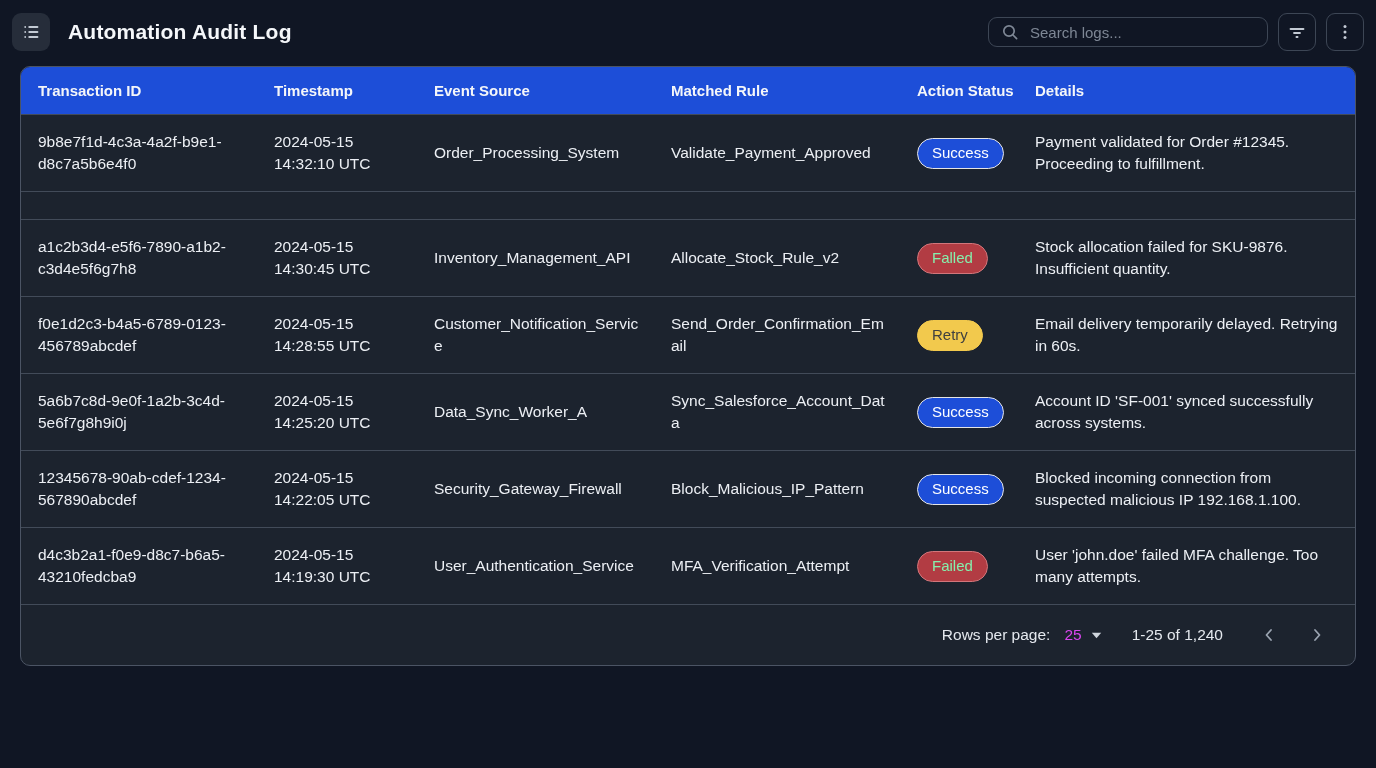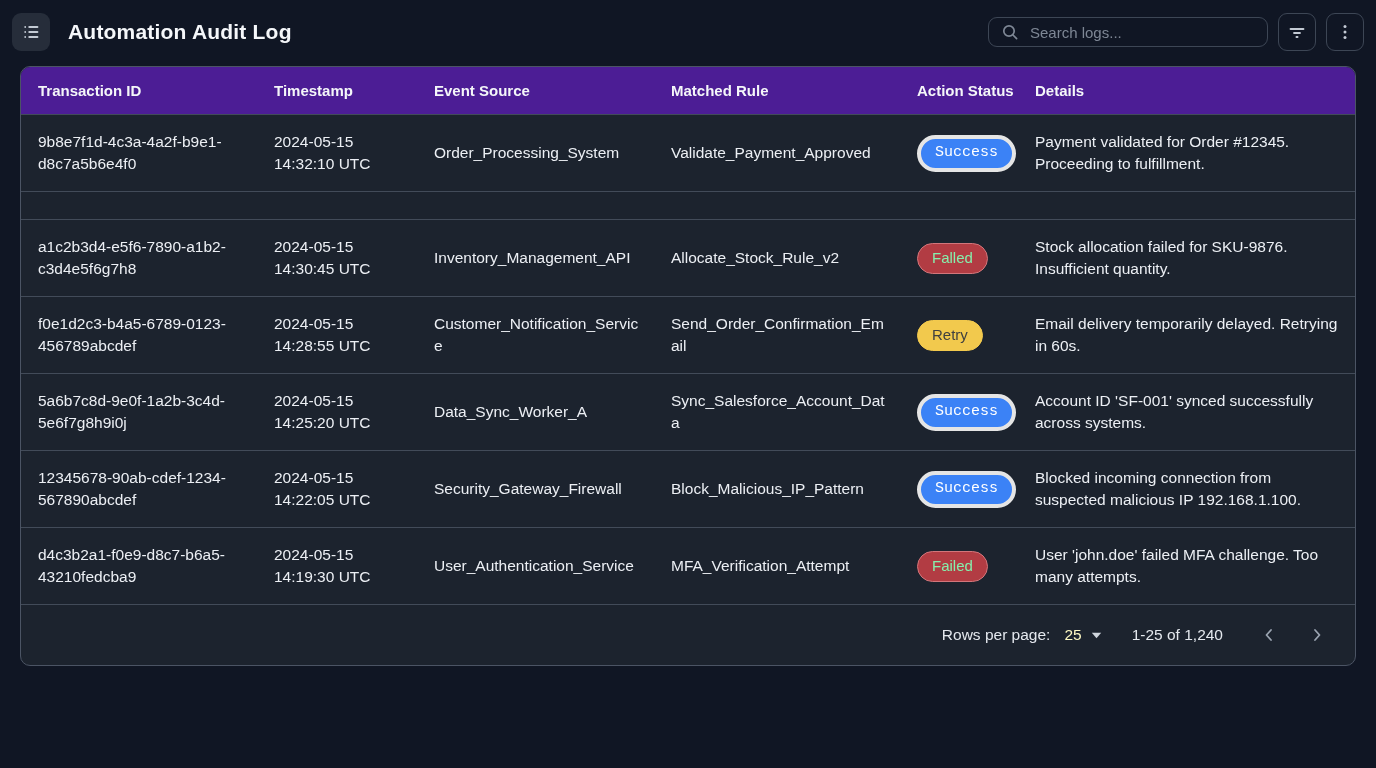--- a/index.html
+++ b/index.html
@@ -53,21 +53,21 @@
     background: #1c232e;
     overflow: hidden;
   }
   table { width: 100%; border-collapse: collapse; table-layout: fixed; }
   col.c-id     { width: 236px; }
   col.c-ts     { width: 160px; }
   col.c-src    { width: 237px; }
   col.c-rule   { width: 246px; }
   col.c-status { width: 118px; }
   thead th {
-    background: #4c1d95;
+    background: #1d4ed8;
     text-align: left;
     font-size: 15px; font-weight: 700; color: #f4f6f9;
     padding: 15px 12px 15px 17px;
     white-space: nowrap;
   }
   tbody td {
     padding: 16px 12px 16px 17px;
     font-size: 15.5px; line-height: 22px;
     border-top: 1px solid #424b59;
     vertical-align: middle;
@@ -77,36 +77,36 @@
   tr.empty td { padding: 0; height: 28px; }
 
   .badge {
     display: inline-block;
     padding: 4px 14px 5px;
     border-radius: 999px;
     font-size: 15px;
     line-height: 20px;
     white-space: nowrap;
   }
-  .badge.success { background: #3b82f6; border: 4px solid #e5e5e5; color: #ffffff; font-family: Liberation Mono, monospace; }
+  .badge.success { background: #1d4ed8; border: 1px solid #e5e5e5; color: #ffffff; }
   .badge.failed  { background: #b23c43; border: 1px solid #d2767b; color: #86efac; }
   .badge.retry   { background: #f2c94d; border: 1px solid #f2c94d; color: #404040; }
 
   
   .table-footer {
     display: flex; align-items: center; justify-content: flex-end;
     gap: 30px;
     padding: 18px 26px;
     border-top: 1px solid #424b59;
     font-size: 15.5px; color: #e4e8ee;
   }
   .rows-per-page { display: flex; align-items: center; gap: 14px; }
   .rpp-select {
     display: flex; align-items: center; gap: 9px;
-    cursor: pointer; color: #fef9c3;
+    cursor: pointer; color: #d946ef;
   }
   .pager { display: flex; align-items: center; gap: 24px; margin-left: 4px; }
   .pager-btn {
     background: none; border: none; padding: 4px; cursor: pointer;
     color: #9aa3b0; display: flex; align-items: center;
   }
   svg { display: block; }
 </style>
 </head>
 <body>

